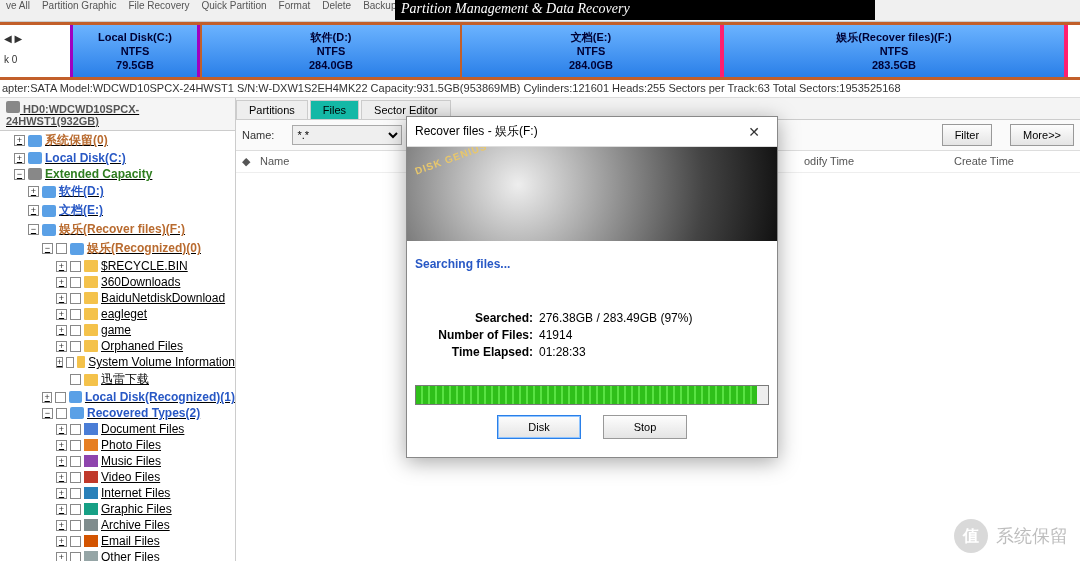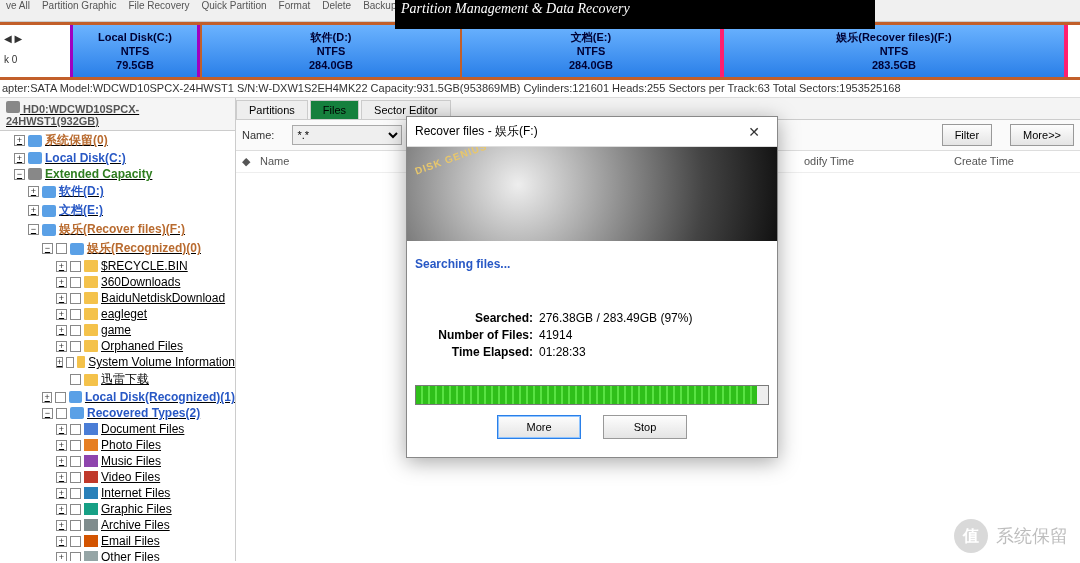--- a/index.html
+++ b/index.html
@@ -1,21 +1,21 @@
 <!DOCTYPE html>
 <html><head>
 <meta charset="utf-8">
 <style>
 * { box-sizing: border-box; margin: 0; padding: 0; font-family: "Segoe UI", Tahoma, sans-serif; }
 body { width: 1080px; height: 563px; background: #fff; overflow: hidden; font-size: 12px; color: #000; position: relative; }
 
 
 .top-toolbar { height: 22px; background: #f0f0f0; display: flex; align-items: flex-start; border-bottom: 1px solid #ccc; }
 .top-toolbar span { font-size: 10px; color: #555; padding: 0 6px; }
-.banner { position: absolute; left:395px; top:0; height:29px; width:480px; background:#000; color:#fff; font-style:italic; font-family: serif; font-size:14px; padding:1px 6px; }
+.banner { position: absolute; left:395px; top:0; height:20px; width:480px; background:#000; color:#fff; font-style:italic; font-family: serif; font-size:14px; padding:1px 6px; }
 
 
 .disk-strip { height: 58px; display: flex; align-items: stretch; border-top: 3px solid #c25f2a; border-bottom: 3px solid #c25f2a; }
 .disk-left { width: 70px; background:#fff; font-size:10px; color:#333; padding:8px 4px; }
 .part { flex:0 0 auto; display:flex; flex-direction:column; align-items:center; justify-content:center; color:#003; font-size:11px; font-weight:bold; border-left:2px solid #c25f2a; }
 .part.c { width:130px; background:linear-gradient(#6bb3ff,#2a7fe8); border:3px solid #a000c0; border-top:none;border-bottom:none;}
 .part.d { width:260px; background:linear-gradient(#6bb3ff,#2a7fe8); }
 .part.e { width:260px; background:linear-gradient(#6bb3ff,#2a7fe8); }
 .part.f { width:348px; background:linear-gradient(#6bb3ff,#2a7fe8); border:4px solid #ff1f6f; border-top:none;border-bottom:none;}
 .part span { line-height:1.3; }
@@ -37,21 +37,21 @@
 .ico.fold { background:#f4c24b; border-radius:1px; }
 .ico.doc { background:#4a7dd6; } .ico.photo{background:#e67e22;} .ico.music{background:#8e44ad;} .ico.video{background:#c0392b;} .ico.net{background:#2980b9;} .ico.gfx{background:#16a085;} .ico.arc{background:#7f8c8d;} .ico.mail{background:#d35400;} .ico.other{background:#95a5a6;}
 .brown { color:#b96b2f; font-weight:bold; }
 .blue { color:#2858c5; font-weight:bold; }
 .green { color:#2e7d1f; font-weight:bold; }
 
 
 .right { flex:1; display:flex; flex-direction:column; background:#fff; position:relative; }
 .tabs { display:flex; background:#f4f4f4; border-bottom:1px solid #ccc; height:22px; align-items:flex-end; }
 .tab { padding:3px 12px; font-size:11px; border:1px solid #ccc; border-bottom:none; background:#eee; margin-right:2px; }
-.tab.active { background:#15803d; }
+.tab.active { background:#14b8a6; }
 .filterbar { display:flex; align-items:center; padding:4px 6px; gap:18px; border-bottom:1px solid #ddd; background:#fafafa; }
 .filterbar label { font-size:11px; color:#333; }
 .filterbar select { width:110px; height:20px; font-size:11px; border:1px solid #aaa; }
 .filterbar .spacer { flex:1; }
 .btn { height:22px; padding:0 12px; font-size:11px; background:linear-gradient(#fdfdfd,#e4e4e4); border:1px solid #999; cursor:pointer; }
 .cols { display:flex; padding:4px 6px; border-bottom:1px solid #eee; font-size:11px; color:#555; }
 .cols span:nth-child(1){ width:18px; } .cols span:nth-child(2){ flex:1; } .cols span:nth-child(3){ width:150px; } .cols span:nth-child(4){ width:120px; }
 
 
 .dialog { position:absolute; left:406px; top:116px; width:372px; background:#fff; border:1px solid #888; box-shadow:0 4px 20px rgba(0,0,0,.35); z-index:50; }
@@ -321,21 +321,21 @@
         </div>
       <div class="row">
           <span class="lab">Time Elapsed:</span>
           <span>01:28:33</span>
         </div>
     </div>
     <div class="progress">
         <div class="fill"></div>
       </div>
     <div class="dlg-btns">
-      <button class="btn primary">More</button>
+      <button class="btn primary">Disk</button>
       <button class="btn">Stop</button>
     </div>
   </div>
 </div>
 
 <div class="watermark">
   <div class="badge">值</div>
   <div class="txt">系统保留</div>
 </div>
 

